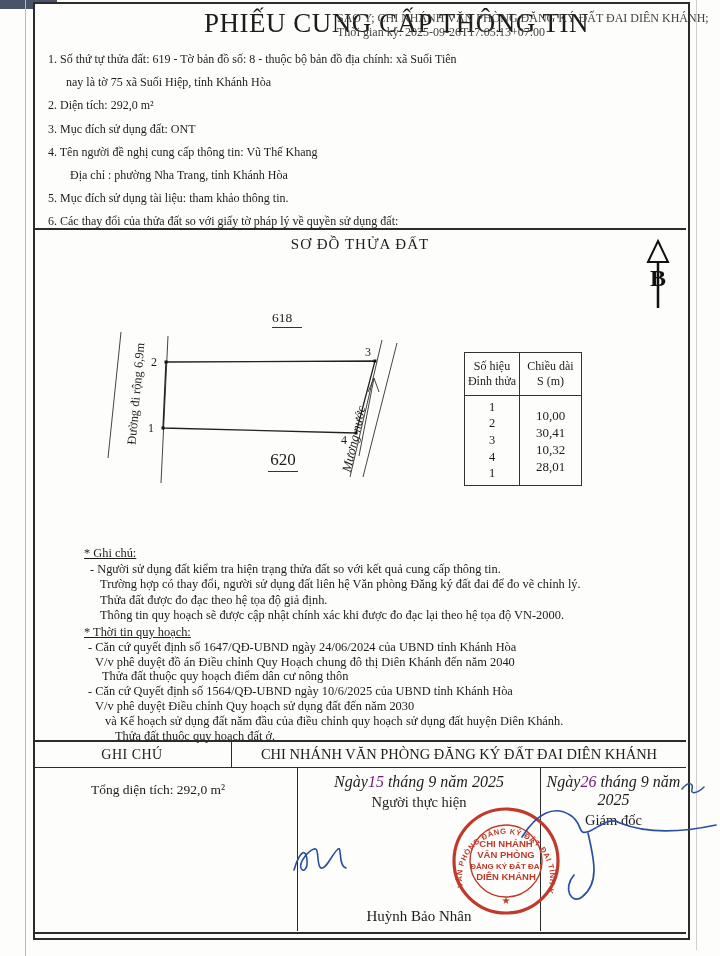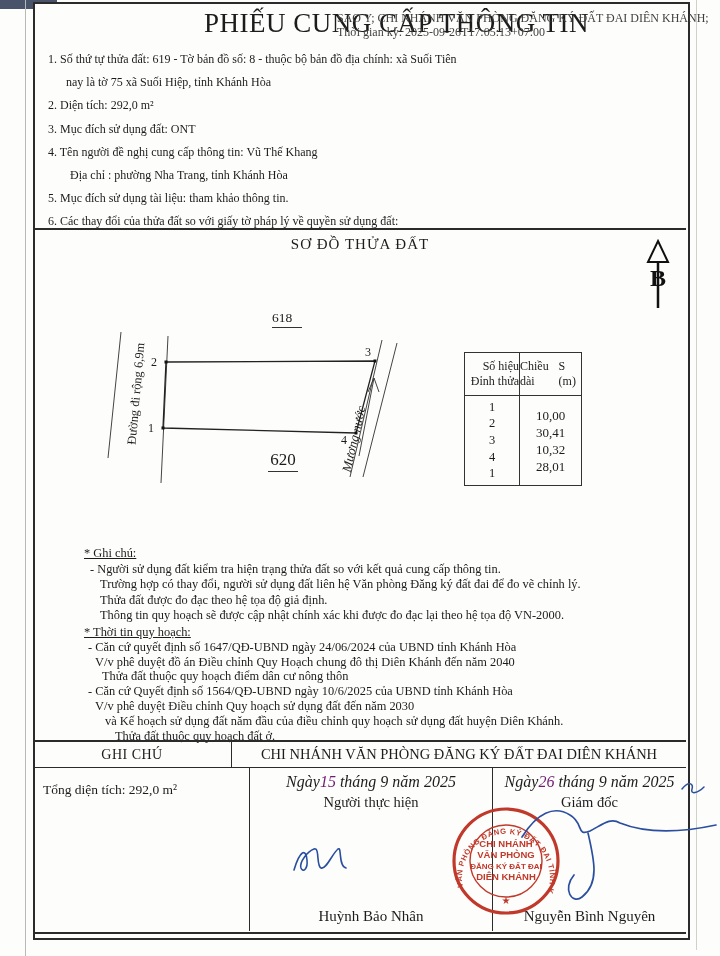--- a/index.html
+++ b/index.html
@@ -38,22 +38,22 @@
   .lbl-620{position:absolute;left:268px;top:450px;width:30px;text-align:center;
     font-size:17px;border-bottom:1px solid #333;padding-bottom:1px;}
   .sketch{position:absolute;left:78px;top:328px;}
   .sketch text{font-family:"Liberation Serif",serif;fill:#1c1c1c;}
 
   
   .vx-table{position:absolute;left:464px;top:352px;width:116px;height:132px;
     border:1.5px solid #333;display:flex;flex-direction:column;background:#fdfdfb;font-size:12.5px;}
   .vx-head{display:flex;height:42px;border-bottom:1.5px solid #333;}
   .vx-head .c1{width:54px;border-right:1.5px solid #333;display:flex;flex-direction:column;
-    align-items:flex-end;justify-content:center;line-height:15px;font-size:12px;}
-  .vx-head .c2{flex:1;display:flex;flex-direction:row;align-items:center;justify-content:center;line-height:15px;font-size:12px;}
+    align-items:center;justify-content:center;line-height:15px;font-size:12px;}
+  .vx-head .c2{flex:1;display:flex;flex-direction:column;align-items:center;justify-content:center;line-height:15px;font-size:12px;}
   .vx-body{display:flex;flex:1;}
   .vx-body .c1{width:54px;border-right:1.5px solid #333;display:flex;flex-direction:column;
     align-items:center;justify-content:space-around;padding:3px 0;}
   .vx-body .c2{flex:1;display:flex;flex-direction:column;align-items:center;
     justify-content:space-around;padding:12px 0 10px 0;font-size:13px;}
 
   
   .notes{position:absolute;left:84px;top:546px;width:600px;font-size:12.4px;line-height:15.6px;}
   .planning{position:absolute;left:84px;top:625px;width:600px;font-size:12.4px;line-height:14.8px;}
   .uline{text-decoration:underline;}
@@ -61,21 +61,21 @@
   .q1{padding-left:11px;} .q2{padding-left:18px;} .q3{padding-left:21px;} .q4{padding-left:31px;} .q5{padding-left:4px;}
 
   
   .ftable{position:absolute;left:33px;top:740px;width:653px;height:190px;
     border-top:2px solid #2b2b2b;border-bottom:2px solid #2b2b2b;background:transparent;}
   .fhead{display:flex;height:25px;border-bottom:1.5px solid #2b2b2b;}
   .fhead .h1{width:198px;border-right:1.5px solid #2b2b2b;display:flex;align-items:center;
     justify-content:center;font-size:14px;letter-spacing:.5px;}
   .fhead .h2{flex:1;display:flex;align-items:center;justify-content:center;font-size:14.5px;}
   .fbody{display:flex;height:163px;}
-  .fbody .b1{width:198px;border-right:1.5px solid #2b2b2b;padding:14px 8px 0 10px;font-size:13.5px;}
+  .fbody .b1{width:198px;border-right:1.5px solid #2b2b2b;padding:14px 8px 0 10px;font-size:13.5px;margin-left:48px;}
   .fbody .b2{width:242px;border-right:1.5px solid #2b2b2b;text-align:center;padding-top:5px;position:relative;}
   .fbody .b3{flex:1;text-align:center;padding-top:5px;position:relative;}
   .dateline{font-style:italic;font-size:16px;}
   .day-hand{color:#701a75;font-style:italic;}
   .role{font-size:14.5px;margin-top:3px;}
   .sig-name{position:absolute;bottom:6px;left:0;width:100%;text-align:center;font-size:15px;}
 
   .sig-left{position:absolute;left:288px;top:836px;}
   .sig-right{position:absolute;left:492px;top:775px;}
   .stamp{position:absolute;left:448px;top:803px;}
@@ -205,21 +205,20 @@
         <span>Ngày</span><span class="day-hand">15</span><span> tháng 9 năm 2025</span>
       </div>
       <div class="role">Người thực hiện</div>
       <div class="sig-name">Huỳnh Bảo Nhân</div>
     </div>
     <div class="b3">
       <div class="dateline">
         <span>Ngày</span><span class="day-hand">26</span><span> tháng 9 năm 2025</span>
       </div>
       <div class="role">Giám đốc</div>
-      <div class="sig-name">Nguyễn Bình Nguyên</div>
     </div>
   </div>
 </div>
 
 <svg class="stamp" width="116" height="116" viewBox="0 0 116 116">
   <circle cx="58" cy="58" r="52" fill="none" stroke="#c0392b" stroke-width="3.2"></circle>
   <circle cx="58" cy="58" r="36" fill="none" stroke="#c0392b" stroke-width="1.4"></circle>
   <defs>
     <path id="ringPath" d="M 16,88 A 44,44 0 1 1 100,88"></path>
   </defs>

